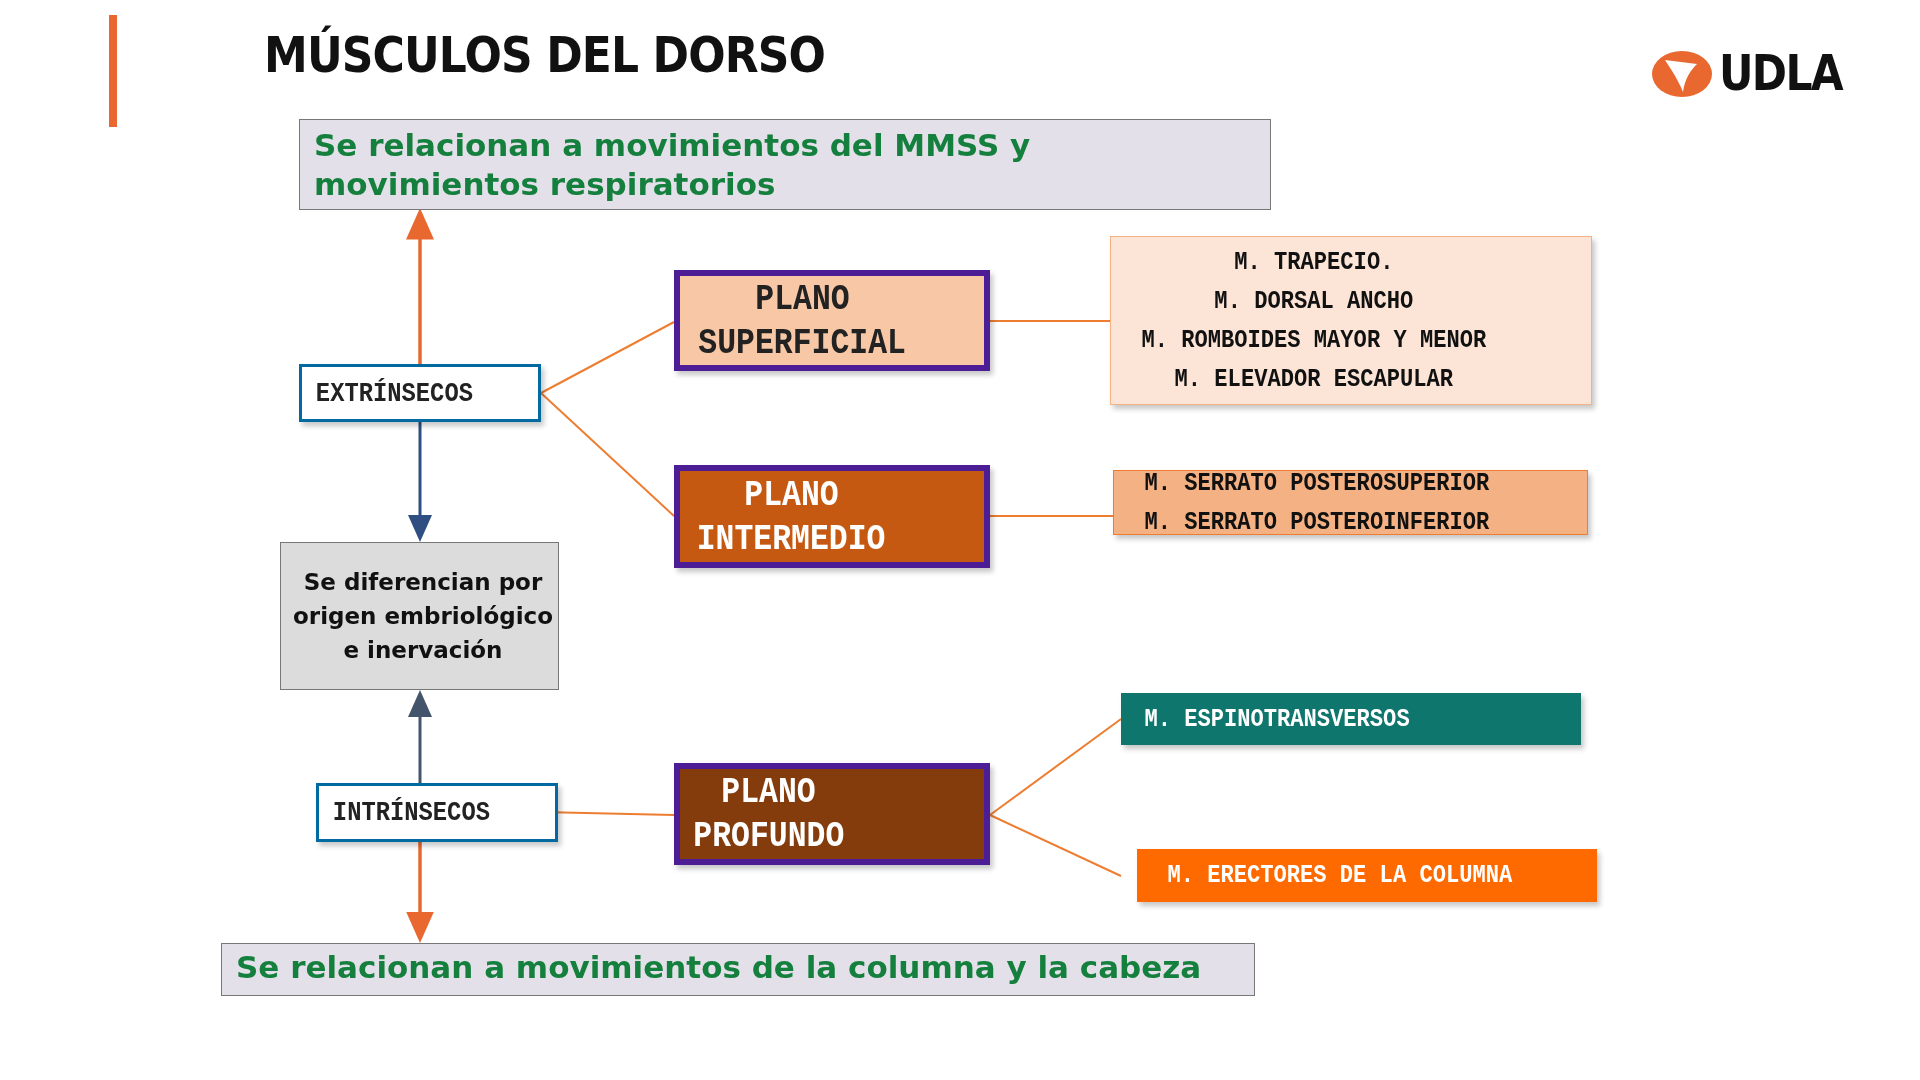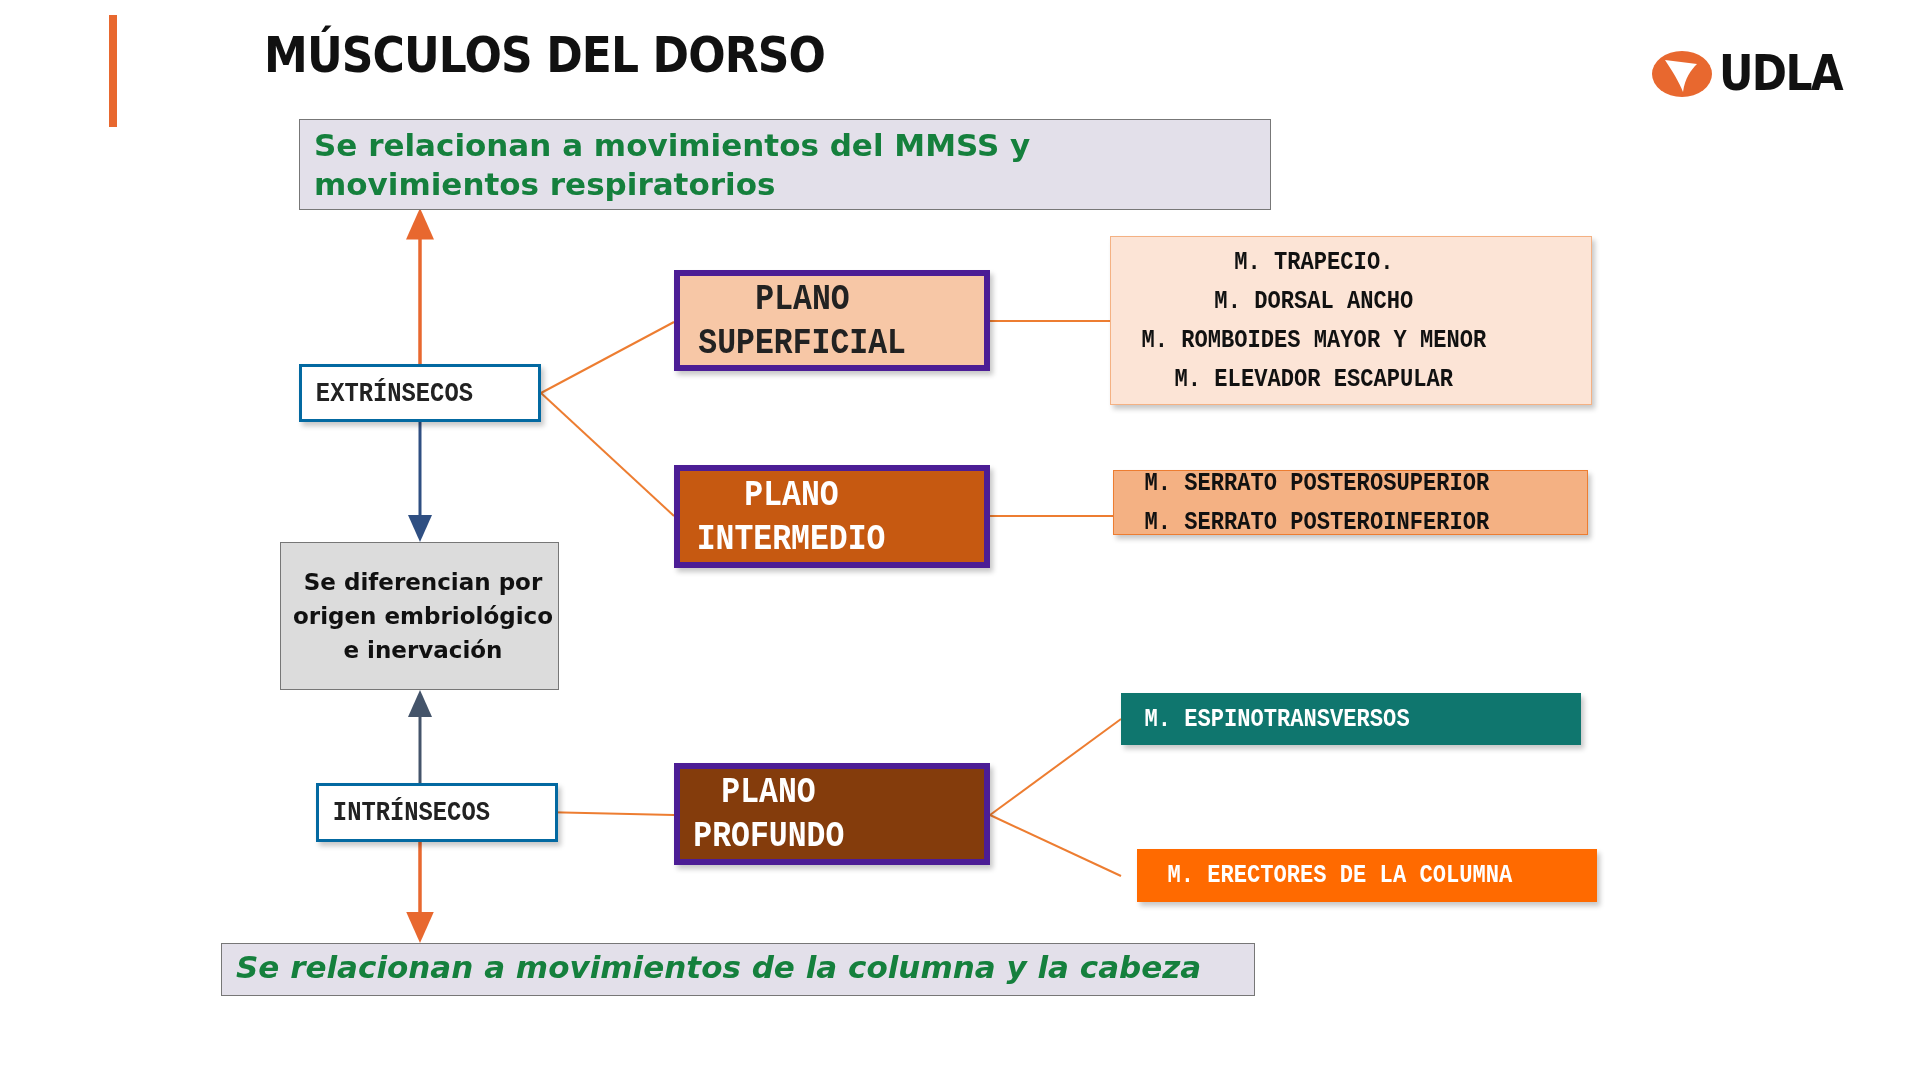--- a/index.html
+++ b/index.html
@@ -78,21 +78,21 @@
     <div>Se diferencian por</div>
     <div>origen embriológico</div>
     <div>e inervación</div>
   </div>
 </div>
 
 <div class="abs node cat" style="left:299px;top:783px;width:242px;height:59px;margin-left:17px;">
   <span class="sq">INTRÍNSECOS</span>
 </div>
 
-<div class="abs note" style="left:221px;top:943px;width:1034px;height:53px;padding:4px 14px;font-style:italic;">
+<div class="abs note" style="left:221px;top:943px;width:1034px;height:53px;padding:4px 14px;">
   <div>Se relacionan a movimientos de la columna y la cabeza</div>
 </div>
 
 <div class="abs node plane" style="left:674px;top:270px;width:316px;height:101px;background:#f7c7a6;color:#222;">
   <div><div class="sq">PLANO</div><br><div class="sq" style="margin-top:-22px;">SUPERFICIAL</div></div>
 </div>
 <div class="abs node plane" style="left:674px;top:465px;width:316px;height:103px;background:#c65911;color:#fff;">
   <div><div class="sq">PLANO</div><br><div class="sq" style="margin-top:-22px;">INTERMEDIO</div></div>
 </div>
 <div class="abs node plane" style="left:674px;top:763px;width:316px;height:102px;background:#843c0c;color:#fff;">

